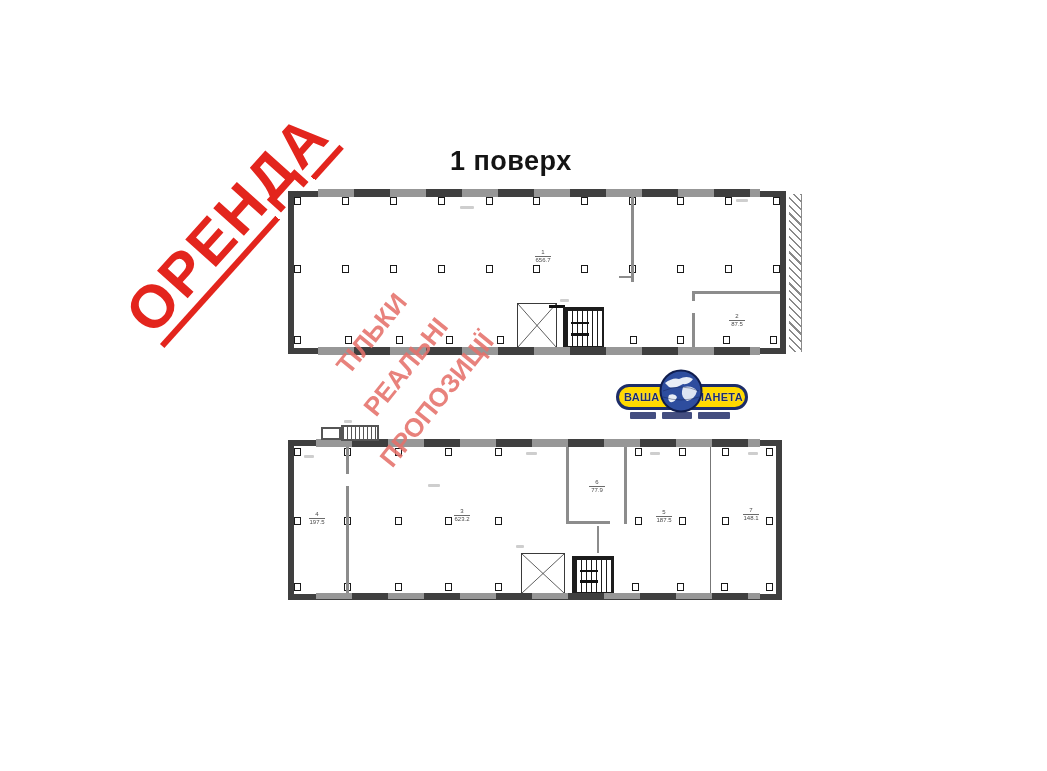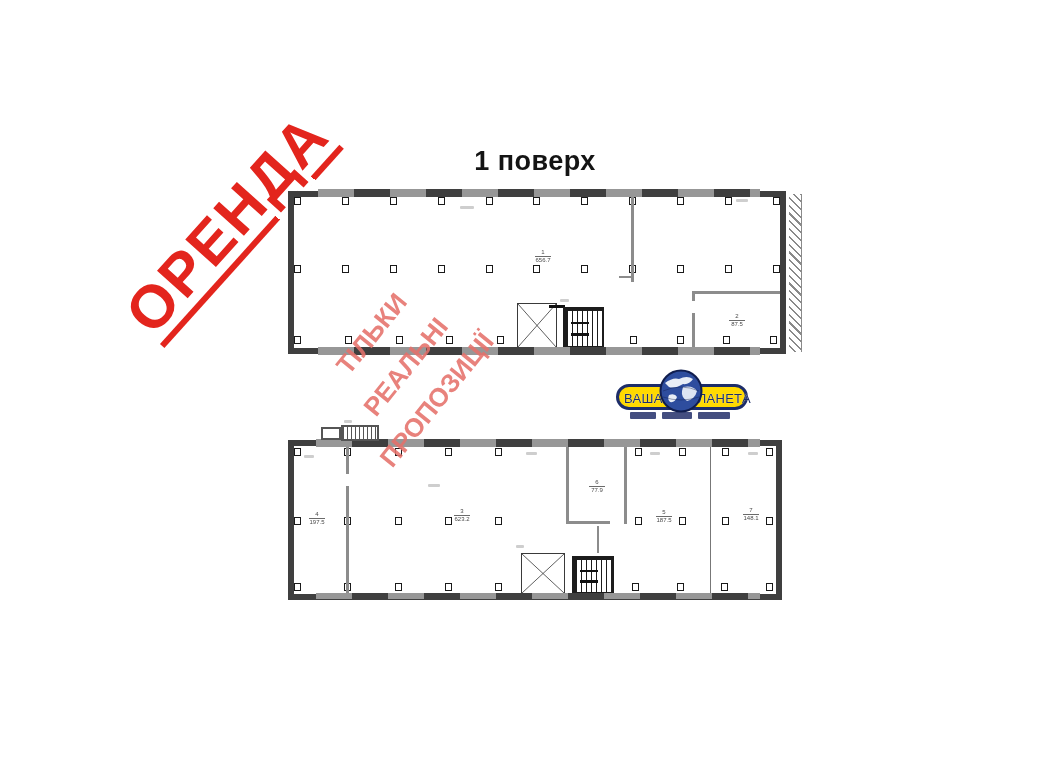--- a/index.html
+++ b/index.html
@@ -14,21 +14,21 @@
     white-space:nowrap;}
 
   
   .wm{position:absolute;z-index:5;font-weight:bold;font-size:26px;color:#e5716b;opacity:.88;
       white-space:nowrap;transform:translate(-50%,-50%) rotate(-51deg);}
   .wm1{left:372px;top:334px;}
   .wm2{left:406px;top:367px;}
   .wm3{left:437px;top:400px;}
 
   
-  .floor-title{position:absolute;width:170px;text-align:center;font-size:27px;font-weight:bold;
+  .floor-title{position:absolute;width:170px;text-align:left;font-size:27px;font-weight:bold;
                color:#141414;z-index:2;letter-spacing:.5px;}
   .title1{left:450px;top:146px;}
   .title2{left:448px;top:383px;}
 
   
   .plan{position:absolute;border:6px solid #3f3f3f;background:#fff;box-sizing:border-box;z-index:1;}
   .plan1{left:288px;top:191px;width:498px;height:163px;}
   .plan2{left:288px;top:440px;width:494px;height:160px;}
 
   
@@ -78,21 +78,21 @@
   .rl-num{display:block;border-bottom:1px solid #6a6a6a;width:16px;margin:0 auto;}
   .rl-area{display:block;}
 
   
   .dim{position:absolute;height:3px;background:#c6c6c6;border-radius:1px;opacity:.85;z-index:2;}
 
   
   .logo{position:absolute;left:612px;top:368px;width:140px;height:55px;z-index:4;}
   .logo-pill{position:absolute;left:4px;top:16px;width:132px;height:26px;border-radius:13px;
     background:#ffd900;border:3px solid #1d2d69;box-sizing:border-box;}
-  .logo-word{position:absolute;font-size:13px;font-weight:normal;color:#1d2d69;z-index:2;
+  .logo-word{position:absolute;font-size:11px;font-weight:bold;color:#1d2d69;z-index:2;
     letter-spacing:.3px;text-shadow:0 0 1px #fff;}
   .lw-left{left:12px;top:23px;}
   .lw-right{left:76px;top:23px;}
   .logo-globe{position:absolute;left:47px;top:1px;width:44px;height:44px;z-index:3;}
   .logo-tag{position:absolute;top:44px;height:7px;background:#24306b;opacity:.85;
             border-radius:1px;filter:blur(.4px);z-index:2;}
   .lt1{left:18px;width:26px;} .lt2{left:50px;width:30px;} .lt3{left:86px;width:32px;}
 </style>
 </head>
 <body>

